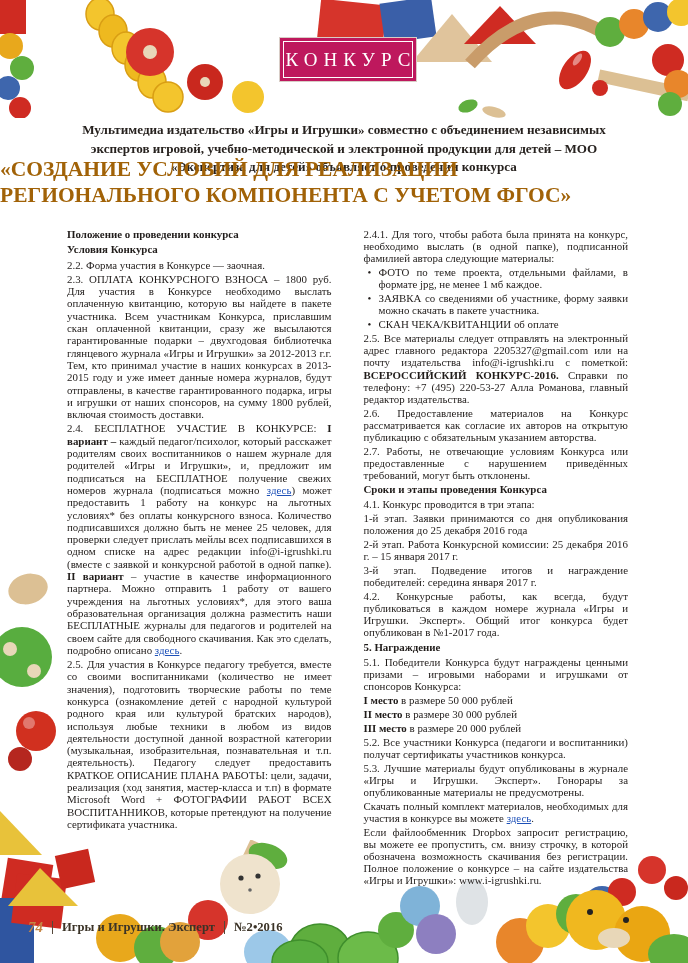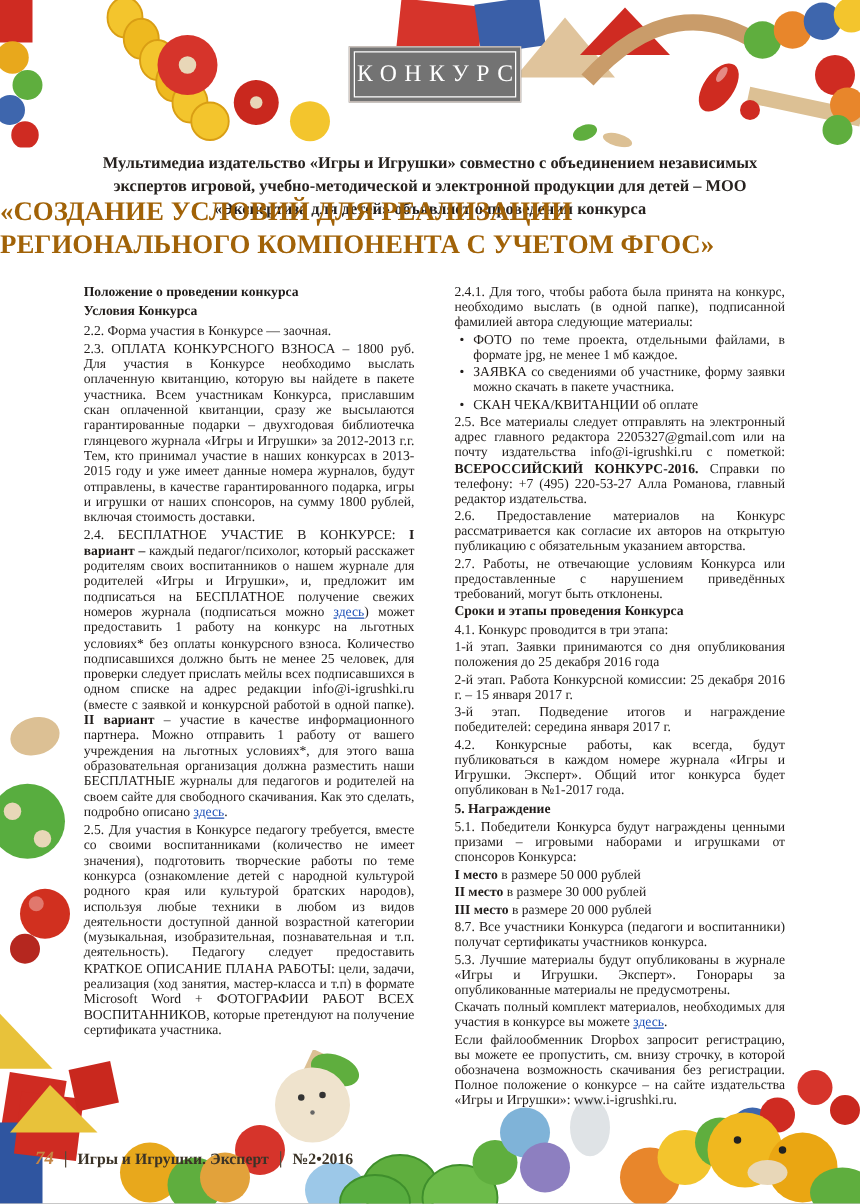--- a/index.html
+++ b/index.html
@@ -4,21 +4,21 @@
 <style>
   html,body{margin:0;padding:0;background:#777;}
   .page{position:relative;width:688px;height:963px;background:#ffffff;overflow:hidden;
         font-family:"Liberation Serif",serif;margin:0 auto;}
   .collage{position:absolute;z-index:1;pointer-events:none;}
   .collage-top{top:0;left:0;}
   .collage-bottom{bottom:0;left:0;}
   .collage-left{top:553px;left:0;}
   
   .banner{position:absolute;z-index:3;left:279px;top:37px;width:136px;height:43px;
-          background:#737373;border:1px solid #d8cdc6;display:flex;align-items:center;justify-content:center;}
+          background:#be185d;border:1px solid #d8cdc6;display:flex;align-items:center;justify-content:center;}
   .banner::before{content:"";position:absolute;inset:3px;border:1px solid #ffffff;}
   .banner-label{color:#ffffff;font-size:19px;letter-spacing:6px;padding-left:6px;font-weight:normal;}
   
   .intro{position:absolute;z-index:2;top:121px;left:56px;width:576px;text-align:center;
          font-weight:bold;font-size:13.1px;line-height:1.42;color:#27221f;}
   .title{position:absolute;z-index:2;top:156px;left:0;width:100%;text-align:left;
          color:#a16207;font-weight:bold;font-size:21.5px;line-height:26px;}
   .title .tline{white-space:nowrap;}
   
   .cols{position:absolute;z-index:2;top:228px;left:67px;width:561px;display:flex;gap:32px;}
@@ -178,21 +178,21 @@
         <p class="p"><span>4.1. Конкурс проводится в три этапа:</span></p>
         <p class="p"><span>1-й этап. Заявки принимаются со дня опубликования положения до 25 декабря 2016 года</span></p>
         <p class="p"><span>2-й этап. Работа Конкурсной комиссии: 25 декабря 2016 г. – 15 января 2017 г.</span></p>
         <p class="p"><span>3-й этап. Подведение итогов и награждение победителей: середина января 2017 г.</span></p>
         <p class="p"><span>4.2. Конкурсные работы, как всегда, будут публиковаться в каждом номере журнала «Игры и Игрушки. Эксперт». Общий итог конкурса будет опубликован в №1-2017 года.</span></p>
         <p class="head"><span>5. Награждение</span></p>
         <p class="p"><span>5.1. Победители Конкурса будут награждены ценными призами – игровыми наборами и игрушками от спонсоров Конкурса:</span></p>
         <p class="p"><span class="b">I место</span><span> в размере 50 000 рублей</span></p>
         <p class="p"><span class="b">II место</span><span> в размере 30 000 рублей</span></p>
         <p class="p"><span class="b">III место</span><span> в размере 20 000 рублей</span></p>
-        <p class="p"><span>8.7. Все участники Конкурса (педагоги и воспитанники) получат сертификаты участников конкурса.</span></p>
+        <p class="p"><span>5.2. Все участники Конкурса (педагоги и воспитанники) получат сертификаты участников конкурса.</span></p>
         <p class="p"><span>5.3. Лучшие материалы будут опубликованы в журнале «Игры и Игрушки. Эксперт». Гонорары за опубликованные материалы не предусмотрены.</span></p>
         <p class="p"><span>Скачать полный комплект материалов, необходимых для участия в конкурсе вы можете </span><a class="link" href="#">здесь</a><span>.</span></p>
         <p class="p"><span>Если файлообменник Dropbox запросит регистрацию, вы можете ее пропустить, см. внизу строчку, в которой обозначена возможность скачивания без регистрации. Полное положение о конкурсе – на сайте издательства «Игры и Игрушки»: www.i-igrushki.ru.</span></p>
       </div>
   </div>
 
   <div class="footer">
     <span class="page-num">74</span>
     <span class="sep"></span>
     <span class="journal">Игры и Игрушки. Эксперт</span>

